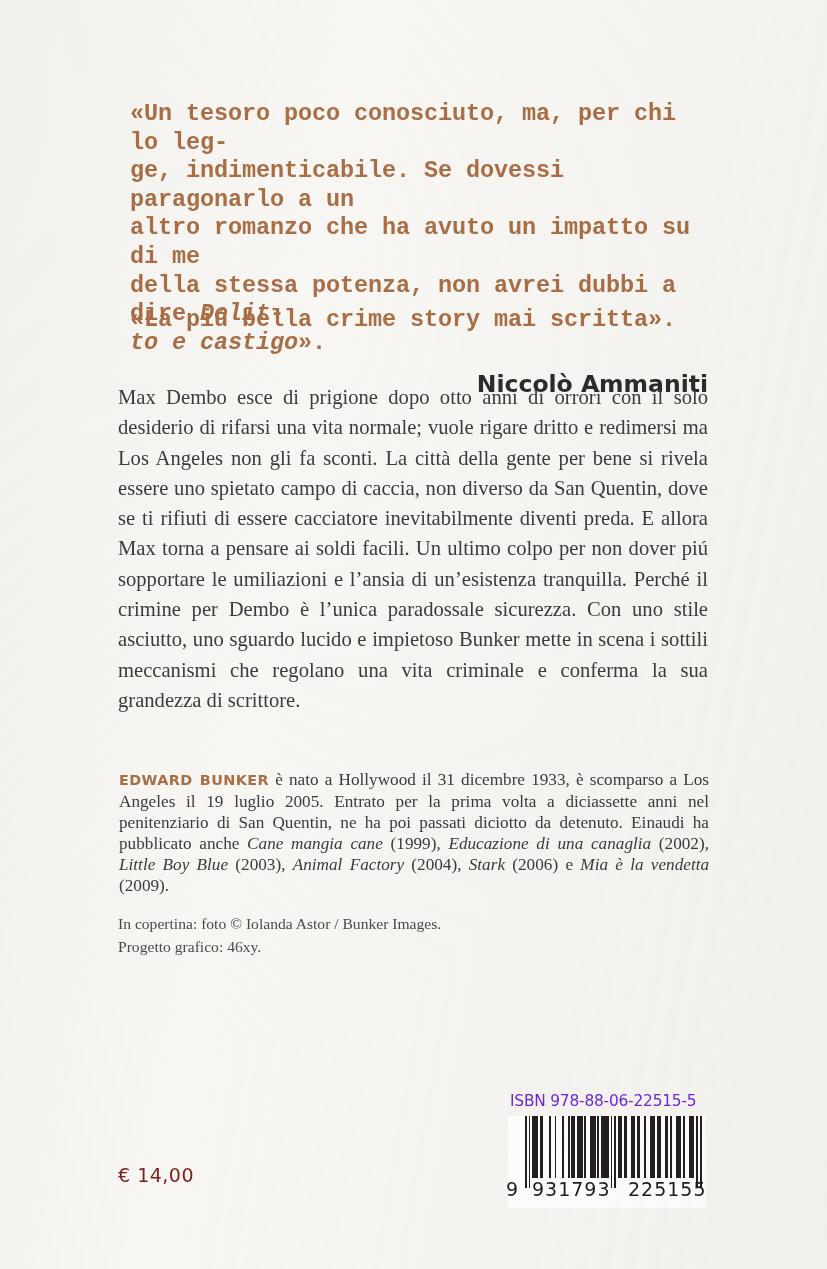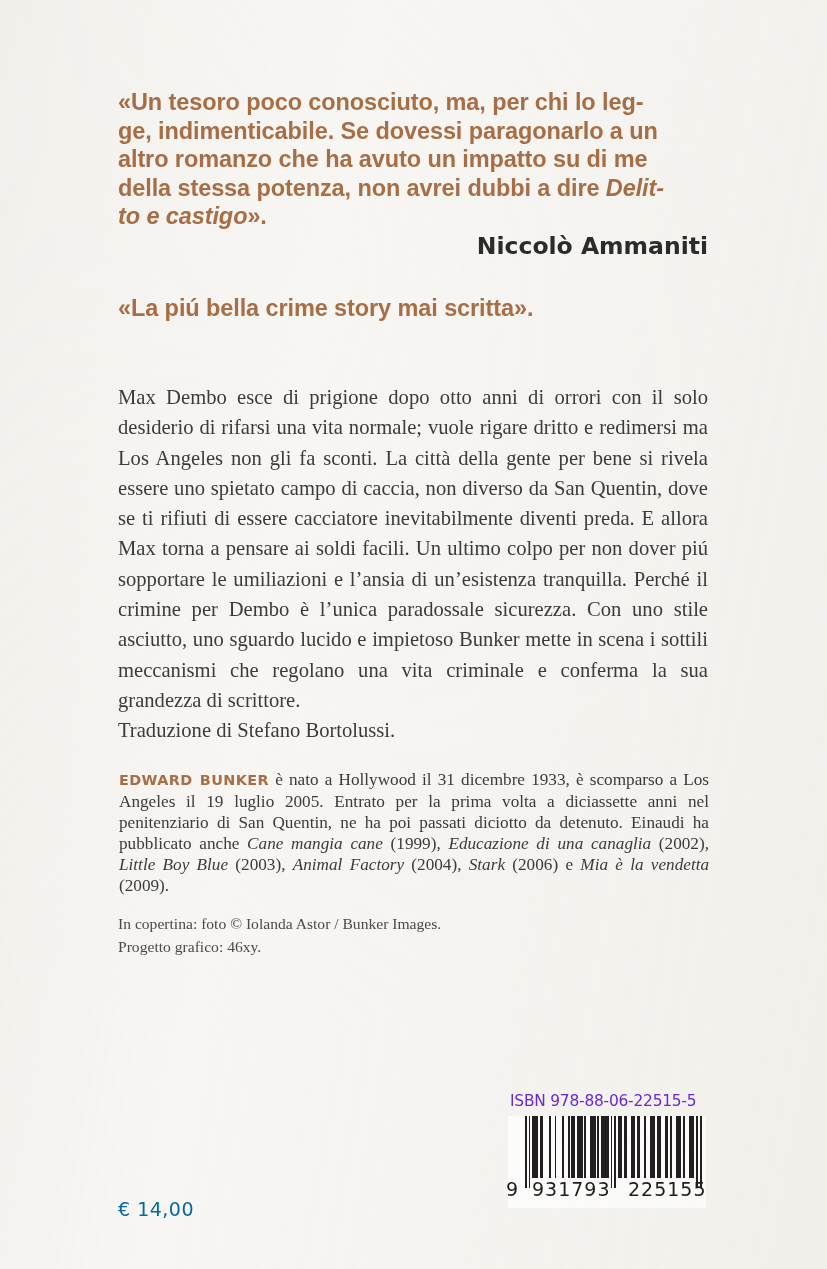--- a/index.html
+++ b/index.html
@@ -28,26 +28,26 @@
       linear-gradient(100deg, rgba(236,234,229,0.5) 0%, rgba(255,255,255,0) 35%, rgba(238,236,231,0.45) 100%);
     mix-blend-mode: multiply;
     opacity: .75;
   }
 
   
   .quote-block { position: absolute; width: 590px; }
 
   .quote-text {
     color: #a96e45;
-    font-family: Liberation Sans, sans-serif;
+    font-family: Liberation Mono, monospace;
     font-weight: bold;
     font-size: 23.5px;
     line-height: 28.6px;
     letter-spacing: -0.1px;
-    margin: 0;
+    margin: 12px;
     text-align: left;
   }
   .quote-text em {
     font-style: italic;
   }
   .attribution {
     color: #2b2b2b;
     font-family: "DejaVu Sans", sans-serif;
     font-weight: bold;
     font-size: 23.5px;
@@ -116,22 +116,22 @@
     font-size: 15.6px;
     line-height: 22.5px;
     margin: 0;
   }
   .credits div { white-space: nowrap; }
 
   
   .price {
     position: absolute;
     left: 118px;
-    top: 1198px;
-    color: #0369a1;
+    top: 1164px;
+    color: #7f1d1d;
     font-family: "DejaVu Sans", sans-serif;
     font-size: 19px;
     letter-spacing: 0.5px;
   }
 
   
   .isbn-area {
     position: absolute;
     left: 508px;
     top: 1092px;
@@ -193,21 +193,20 @@
     </p>
     <p class="attribution">Niccolò Ammaniti</p>
   </div>
 
   <div class="quote-block" style="left:118px; top:294px;">
     <p class="quote-text">«La piú bella crime story mai scritta».</p>
   </div>
 
   <p class="synopsis">Max Dembo esce di prigione dopo otto anni di orrori con il solo desiderio di rifarsi una vita normale; vuole rigare dritto e redimersi ma Los Angeles non gli fa sconti. La città della gente per bene si rivela essere uno spietato campo di caccia, non diverso da San Quentin, dove se ti rifiuti di essere cacciatore inevitabilmente diventi preda. E allora Max torna a pensare ai soldi facili. Un ultimo colpo per non dover piú sopportare le umiliazioni e l’ansia di un’esistenza tranquilla. Perché il crimine per Dembo è l’unica paradossale sicurezza. Con uno stile asciutto, uno sguardo lucido e impietoso Bunker mette in scena i sottili meccanismi che regolano una vita criminale e conferma la sua grandezza di scrittore.</p>
 
-  <p class="translator">Traduzione di Stefano Bortolussi.</p>
 
   <p class="bio">
     <span class="author-name">EDWARD BUNKER</span><span> è nato a Hollywood il 31 dicembre 1933, è scomparso a Los Angeles il 19 luglio 2005. Entrato per la prima volta a diciassette anni nel penitenziario di San Quentin, ne ha poi passati diciotto da detenuto. Einaudi ha pubblicato anche </span><em>Cane mangia cane</em><span> (1999), </span><em>Educazione di una canaglia</em><span> (2002), </span><em>Little Boy Blue</em><span> (2003), </span><em>Animal Factory</em><span> (2004), </span><em>Stark</em><span> (2006) e </span><em>Mia è la vendetta</em><span> (2009).</span>
   </p>
 
   <div class="credits">
     <div>In copertina: foto © Iolanda Astor / Bunker Images.</div>
     <div>Progetto grafico: 46xy.</div>
   </div>
 

